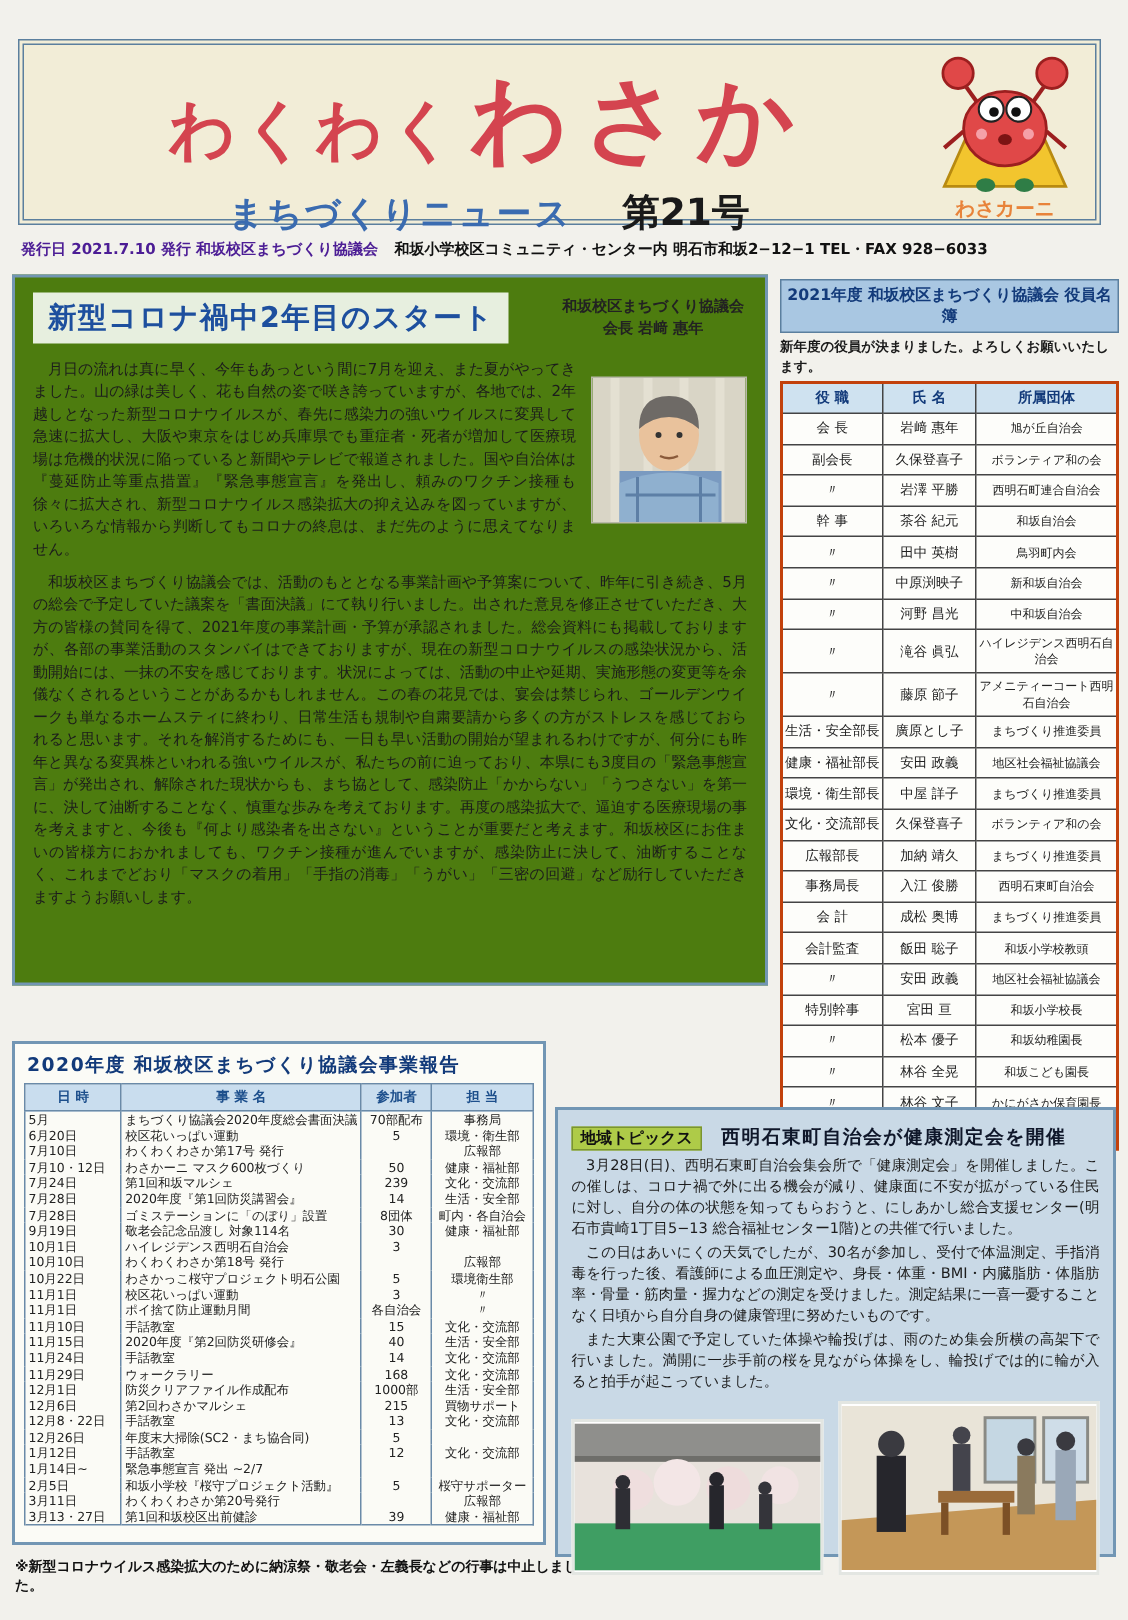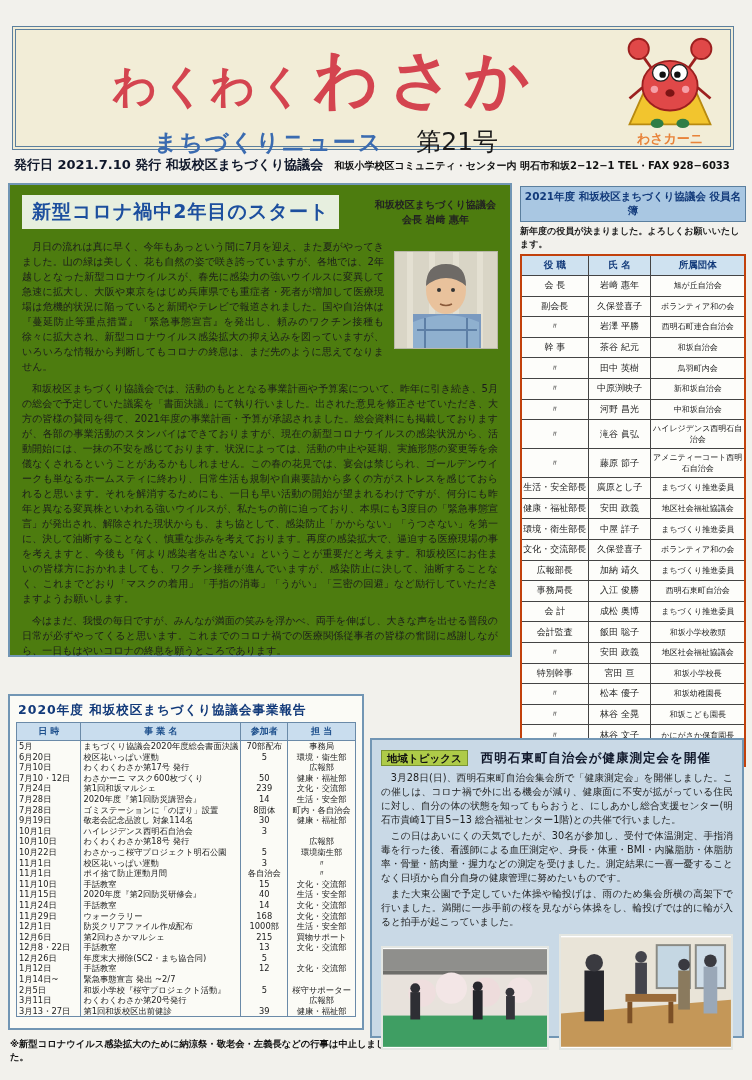--- a/index.html
+++ b/index.html
@@ -7,26 +7,26 @@
   .page{position:relative;width:752px;height:1080px;background:#f2f1ec;overflow:hidden;}
 
   
   .banner{position:absolute;left:12px;top:26px;width:722px;height:124px;background:#f2edd7;
           border:4px double #5b7f9e;box-sizing:border-box;}
   .banner-inner{position:absolute;left:30px;top:6px;width:560px;text-align:center;}
   .t-small{font-size:44px;font-weight:bold;color:#d4444f;letter-spacing:4px;vertical-align:baseline;}
   .t-large{font-size:64px;font-weight:bold;color:#d4444f;letter-spacing:10px;}
   .banner-sub{margin-top:2px;}
   .sub-blue{font-size:23px;font-weight:bold;color:#3a6bb0;letter-spacing:2px;}
-  .issue{font-size:25px;font-weight:normal;color:#1a1a1a;margin-left:28px;}
+  .issue{font-size:25px;font-weight:bold;color:#1a1a1a;margin-left:28px;}
   .mascot{position:absolute;right:10px;top:4px;width:100px;text-align:center;}
   .mascot-name{font-size:13px;font-weight:bold;color:#e8833a;margin-top:-4px;}
 
   .publine{position:absolute;left:14px;top:154px;width:730px;white-space:nowrap;}
-  .pub-main{font-size:13px;font-weight:bold;color:#0f172a;}
+  .pub-main{font-size:10px;font-weight:bold;color:#4c1d95;}
   .pub-sub{font-size:10px;font-weight:bold;color:#111;margin-left:6px;}
 
   
   .article-box{position:absolute;left:8px;top:183px;width:504px;height:474px;background:#4d7c0f;
                border:2px solid #7296b4;box-sizing:border-box;padding:10px 12px 8px 12px;}
   .article-title{display:inline-block;font-size:19px;font-weight:bold;color:#1d4f9e;
                  background:#e7efdf;padding:4px 10px;letter-spacing:1px;}
   .byline{position:absolute;right:14px;top:12px;text-align:center;font-size:10px;font-weight:bold;color:#222;line-height:15px;}
   .article-body{margin-top:10px;font-size:10px;line-height:15px;color:#1c1c1c;text-align:justify;}
   .article-body p{margin:0 0 7px 0;text-indent:1em;}
@@ -134,21 +134,20 @@
         <line x1="72" y1="66" x2="72" y2="96" stroke="#5d7fa6" stroke-width="2"></line>
         <line x1="22" y1="78" x2="82" y2="78" stroke="#5d7fa6" stroke-width="2"></line>
         <ellipse cx="51" cy="38" rx="20" ry="24" fill="#e9c29c"></ellipse>
         <path d="M31 34 Q31 12 51 12 Q71 12 71 34 Q62 26 51 26 Q40 26 31 34 Z" fill="#6e6a66"></path>
         <circle cx="44" cy="38" r="2" fill="#333"></circle>
           <circle cx="58" cy="38" r="2" fill="#333"></circle>
         <path d="M45 52 Q51 55 57 52" stroke="#8a5a3a" stroke-width="1.5" fill="none"></path>
       </svg>
       <p>月日の流れは真に早く、今年もあっという間に7月を迎え、また夏がやってきました。山の緑は美しく、花も自然の姿で咲き誇っていますが、各地では、2年越しとなった新型コロナウイルスが、春先に感染力の強いウイルスに変異して急速に拡大し、大阪や東京をはじめ兵庫県でも重症者・死者が増加して医療現場は危機的状況に陥っていると新聞やテレビで報道されました。国や自治体は『蔓延防止等重点措置』『緊急事態宣言』を発出し、頼みのワクチン接種も徐々に拡大され、新型コロナウイルス感染拡大の抑え込みを図っていますが、いろいろな情報から判断してもコロナの終息は、まだ先のように思えてなりません。</p>
       <p>和坂校区まちづくり協議会では、活動のもととなる事業計画や予算案について、昨年に引き続き、5月の総会で予定していた議案を「書面決議」にて執り行いました。出された意見を修正させていただき、大方の皆様の賛同を得て、2021年度の事業計画・予算が承認されました。総会資料にも掲載しておりますが、各部の事業活動のスタンバイはできておりますが、現在の新型コロナウイルスの感染状況から、活動開始には、一抹の不安を感じております。状況によっては、活動の中止や延期、実施形態の変更等を余儀なくされるということがあるかもしれません。この春の花見では、宴会は禁じられ、ゴールデンウイークも単なるホームスティに終わり、日常生活も規制や自粛要請から多くの方がストレスを感じておられると思います。それを解消するためにも、一日も早い活動の開始が望まれるわけですが、何分にも昨年と異なる変異株といわれる強いウイルスが、私たちの前に迫っており、本県にも3度目の「緊急事態宣言」が発出され、解除された現状からも、まち協として、感染防止「かからない」「うつさない」を第一に、決して油断することなく、慎重な歩みを考えております。再度の感染拡大で、逼迫する医療現場の事を考えますと、今後も『何より感染者を出さない』ということが重要だと考えます。和坂校区にお住まいの皆様方におかれましても、ワクチン接種が進んでいますが、感染防止に決して、油断することなく、これまでどおり「マスクの着用」「手指の消毒」「うがい」「三密の回避」など励行していただきますようお願いします。</p>
-      <p>今はまだ、我慢の毎日ですが、みんなが満面の笑みを浮かべ、両手を伸ばし、大きな声を出せる普段の日常が必ずやってくると思います。これまでのコロナ禍での医療関係従事者の皆様の奮闘に感謝しながら、一日もはやいコロナの終息を願うところであります。</p>
     </div>
   </div>
 
   <div class="officers">
     <div class="officers-title">2021年度 和坂校区まちづくり協議会 役員名簿</div>
     <div class="officers-sub">新年度の役員が決まりました。よろしくお願いいたします。</div>
     <table class="officers-table">
       <thead>
         <tr>
           <th>役 職</th>

